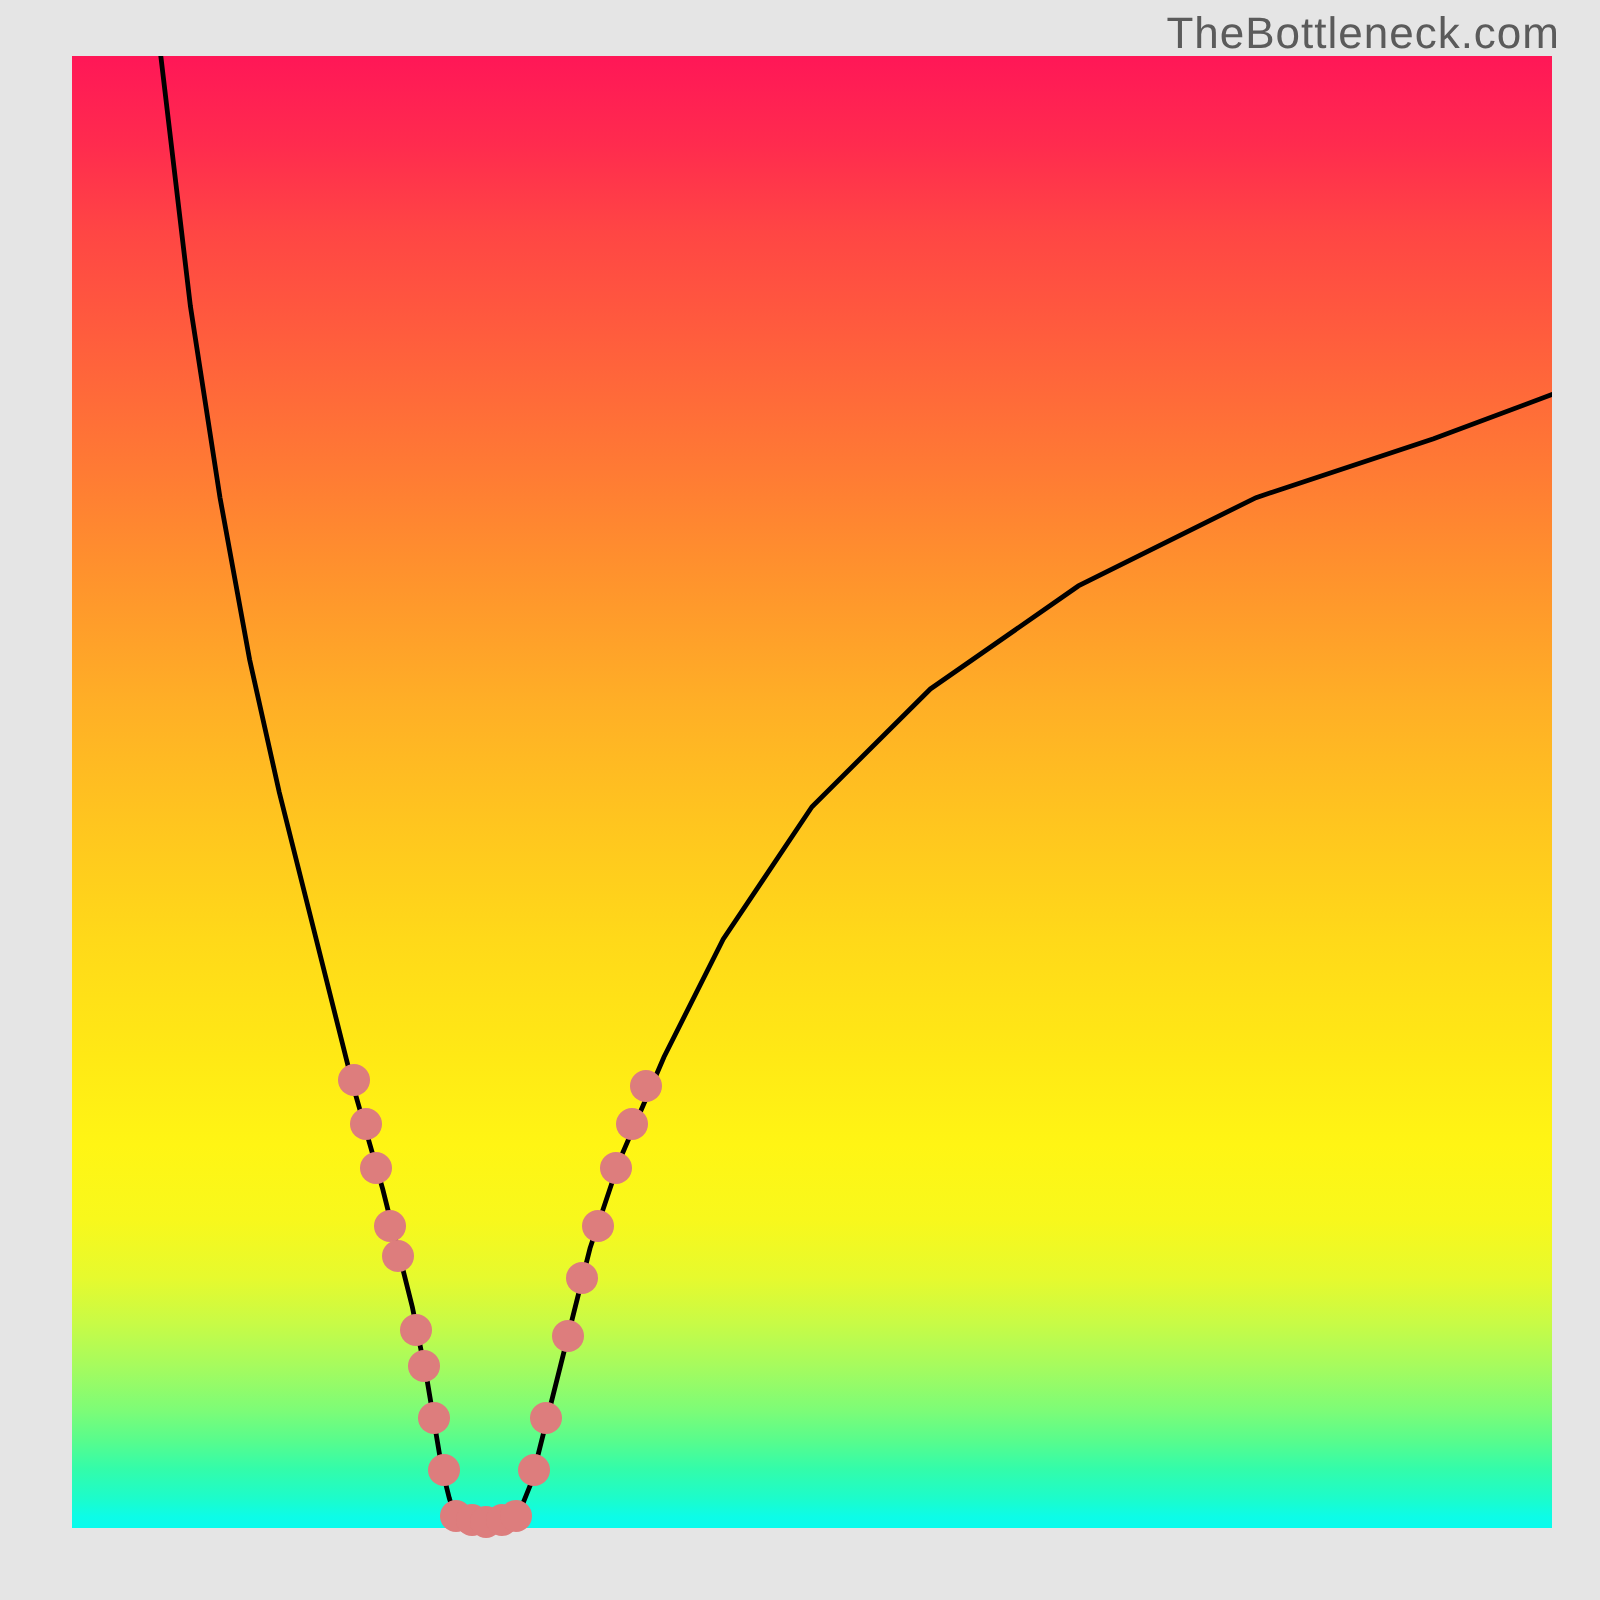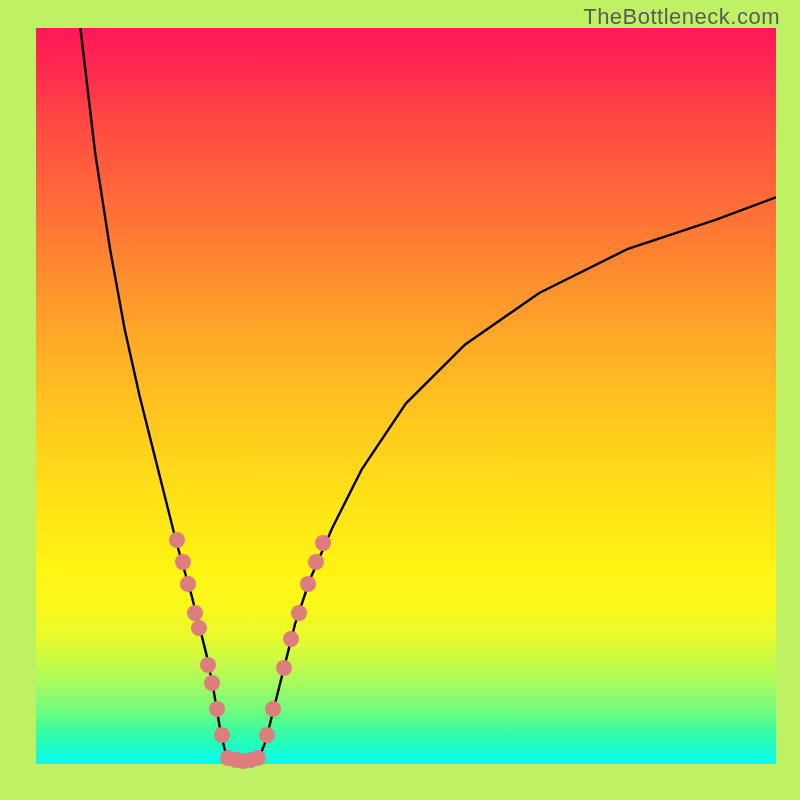--- a/index.html
+++ b/index.html
@@ -7,21 +7,21 @@
     padding: 0;
     width: 800px;
     height: 800px;
     background: #000;
     overflow: hidden;
   }
   .chart-container {
     position: relative;
     width: 800px;
     height: 800px;
-    background: #bef264;
+    background: #e5e5e5;
   }
   .plot-area {
     position: absolute;
     left: 36px;
     top: 28px;
     width: 740px;
     height: 736px;
   }
   .gradient-bg {
     position: absolute;

